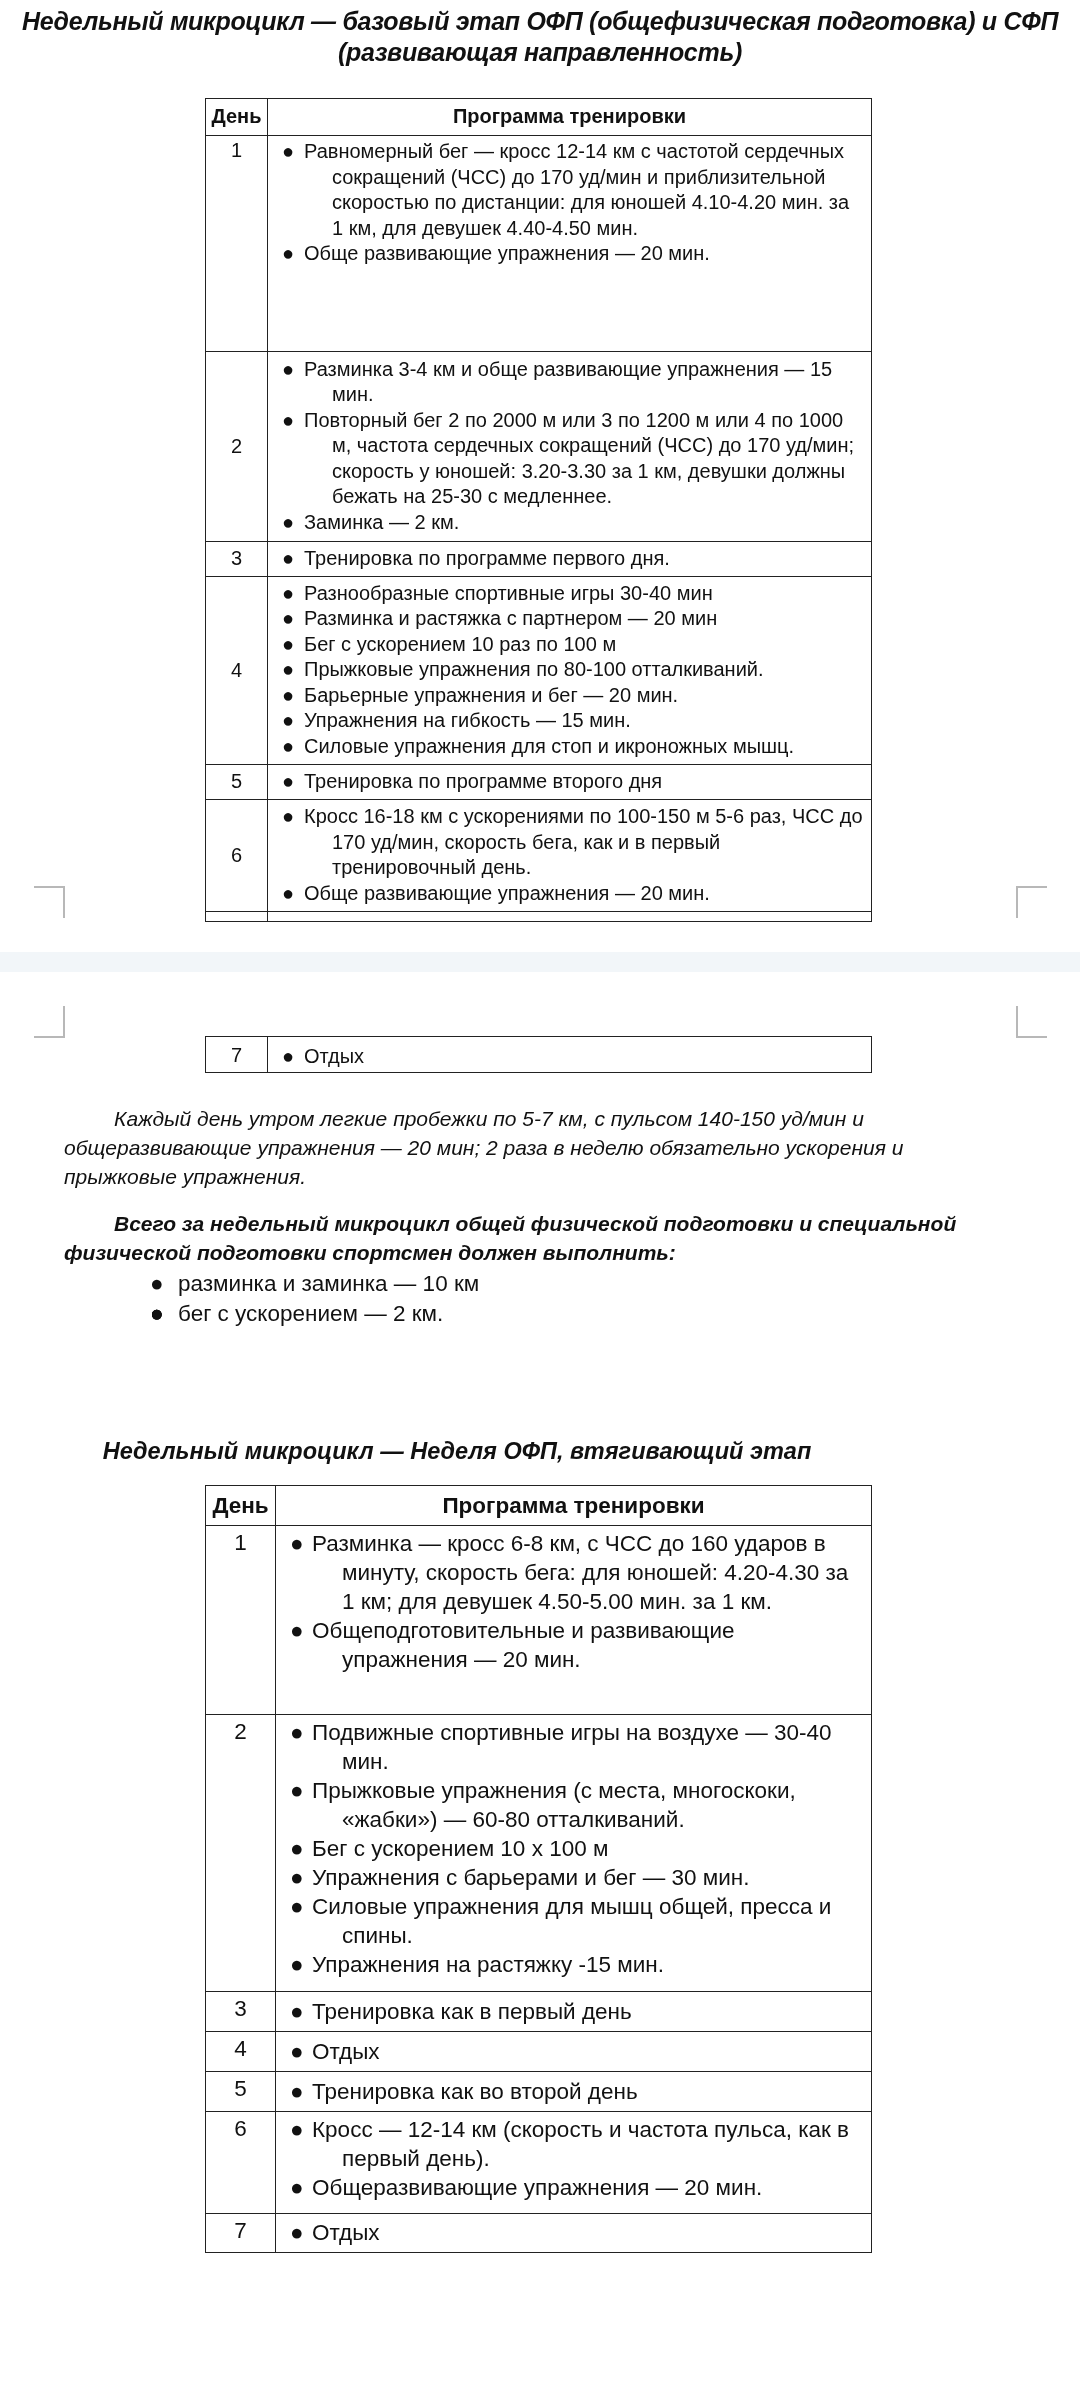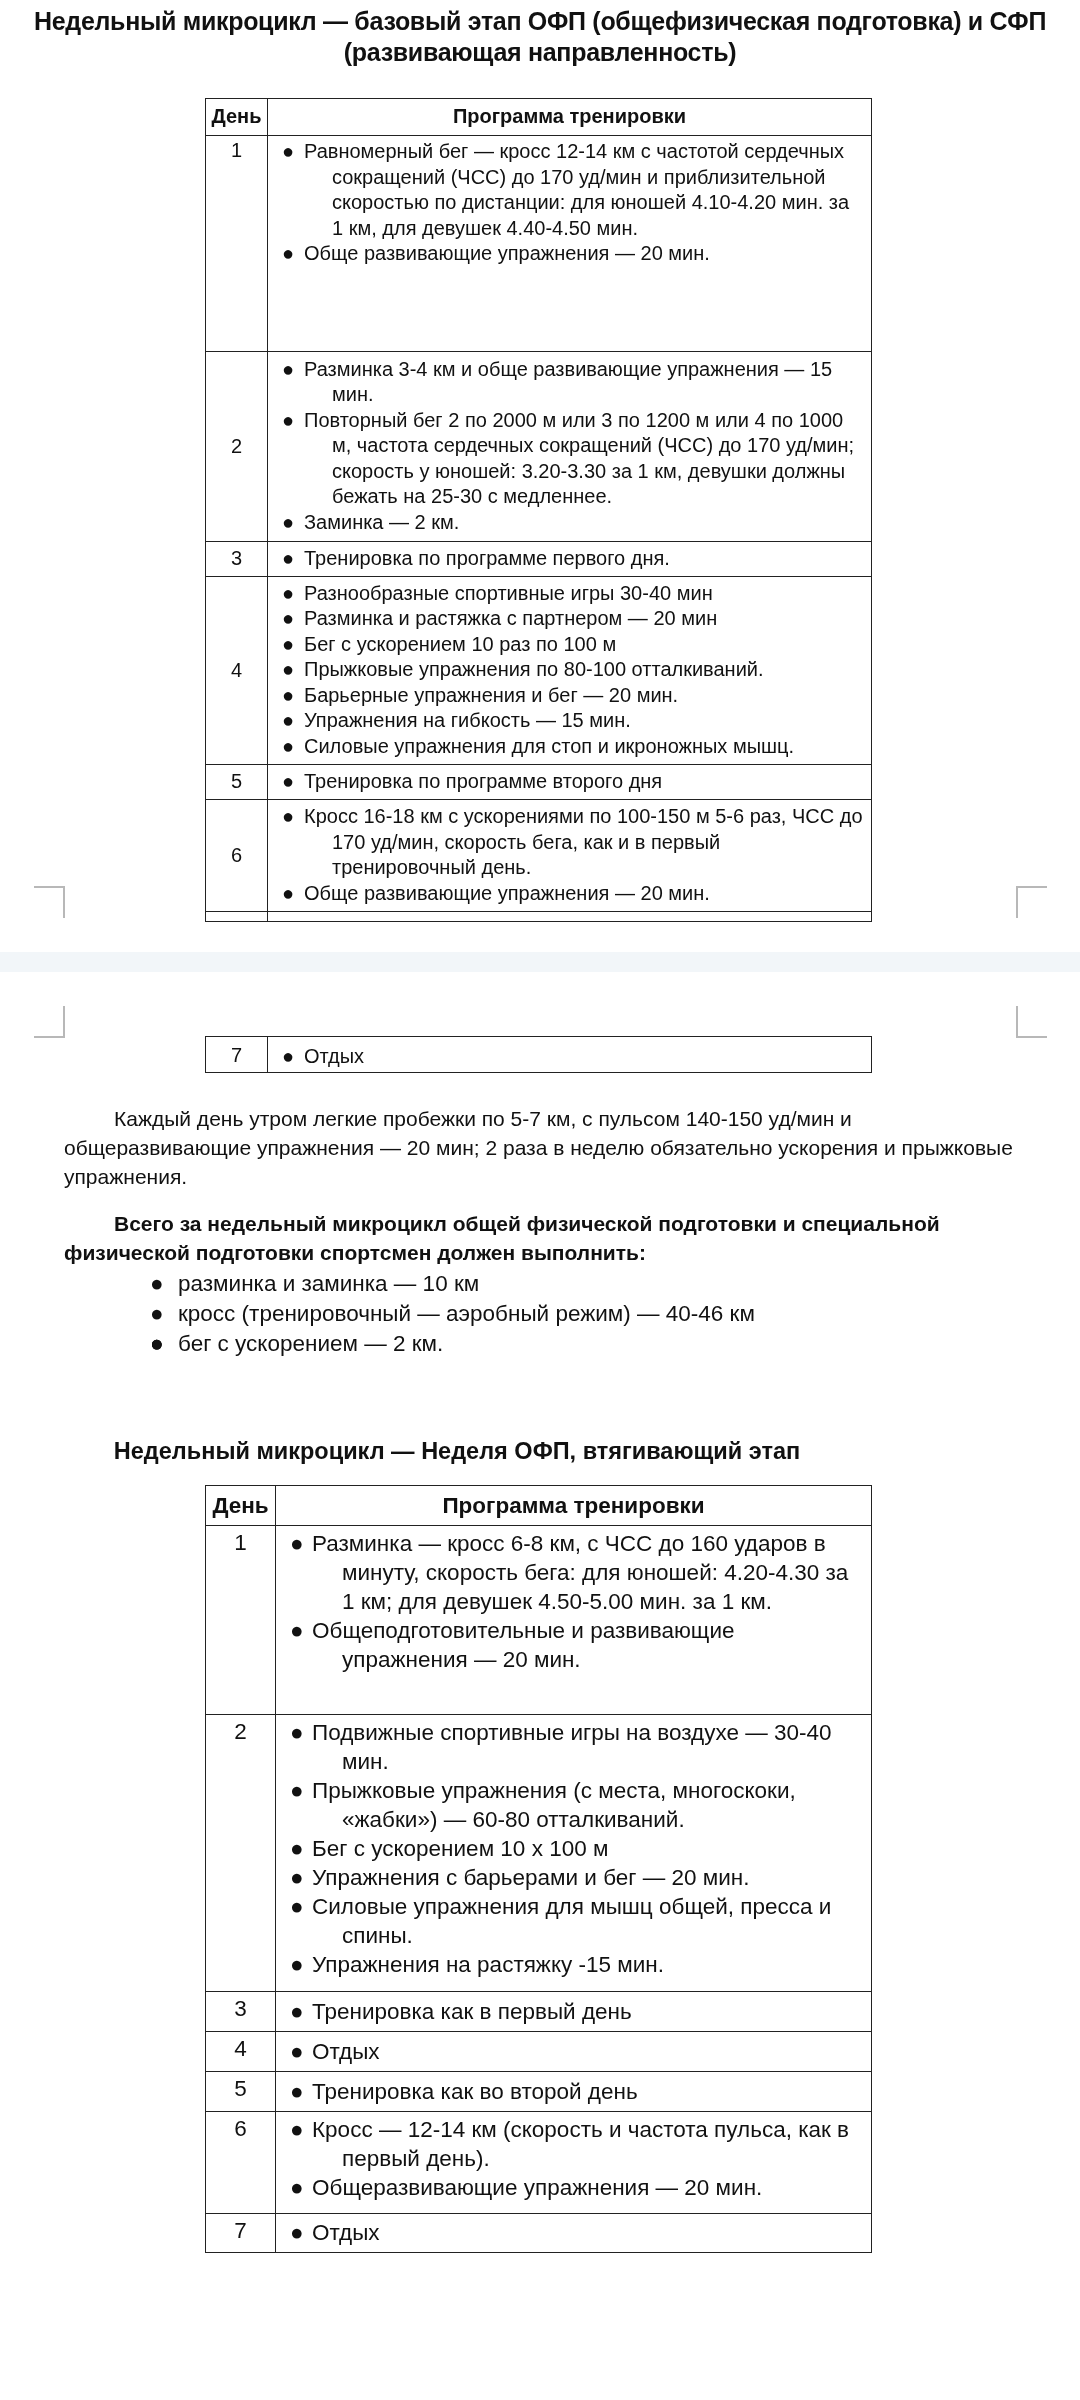--- a/index.html
+++ b/index.html
@@ -1,18 +1,18 @@
 <!DOCTYPE html>
 <html><head>
 <meta charset="utf-8">
 <style>
   html, body { margin: 0; padding: 0; background: #ffffff; }
   body { width: 1080px; height: 2400px; position: relative; overflow: hidden;
          font-family: "Liberation Sans", "DejaVu Sans", sans-serif; color: #111; }
-  .abs { position: absolute; }
+  .abs { position: absolute; font-style: italic; }
   .title1 { left: 0; width: 1080px; top: 6px; text-align: center; font-size: 25px; line-height: 31px; font-weight: bold; letter-spacing: -0.3px; }
   table.prog { position: absolute; border-collapse: collapse; table-layout: fixed; }
   table.prog td, table.prog th { border: 1.5px solid #222; vertical-align: middle; padding: 0; }
   table.prog th { font-weight: bold; text-align: center; }
   .t1 { left: 205px; top: 98px; width: 667px; font-size: 20px; line-height: 25.5px; }
   .t1 th { height: 36px; }
   .t1 .daycol { width: 62px; text-align: center; }
   .t2 { left: 205px; top: 1485px; width: 667px; font-size: 22.5px; line-height: 29px; }
   .t2 th { height: 39px; }
   .t2 .daycol { width: 70px; text-align: center; vertical-align: top; padding-top: 2px; }
@@ -189,21 +189,21 @@
   </tr>
 </tbody>
   </table>
 
 <div class="abs para" style="top:1104px;"><span class="indent"></span><span>Каждый день утром легкие пробежки по 5-7 км, с пульсом 140-150 уд/мин и общеразвивающие упражнения — 20 мин; 2 раза в неделю обязательно ускорения и прыжковые упражнения.</span></div>
 
 <div class="abs para bold" style="top:1209px;"><span class="indent"></span><span>Всего за недельный микроцикл общей физической подготовки и специальной физической подготовки спортсмен должен выполнить:</span></div>
 
 <ul class="totals">
   <li><span class="b">●</span><span>разминка и заминка — 10 км</span></li>
-  <li><span class="b">●</span><span>кросс (тренировочный — аэробный режим) — 40-46 км</span></li>
+  <li><span class="b">●</span></li>
   <li><span class="b">●</span></li>
   <li><span class="b">●</span></li>
   <li><span class="b">●</span><span>бег с ускорением — 2 км.</span></li>
 </ul>
 
 <div class="abs title2">Недельный микроцикл — Неделя ОФП, втягивающий этап</div>
 
 <table class="prog t2">
   <colgroup>
       <col style="width:70px">
@@ -240,21 +240,21 @@
         <li>
               <span class="b">●</span>
               <span class="txt">Прыжковые упражнения (с места, многоскоки, «жабки») — 60-80 отталкиваний.</span>
             </li>
         <li>
               <span class="b">●</span>
               <span class="txt">Бег с ускорением 10 х 100 м</span>
             </li>
         <li>
               <span class="b">●</span>
-              <span class="txt">Упражнения с барьерами и бег — 20 мин.</span>
+              <span class="txt">Упражнения с барьерами и бег — 30 мин.</span>
             </li>
         <li>
               <span class="b">●</span>
               <span class="txt">Силовые упражнения для мышц общей, пресса и спины.</span>
             </li>
         <li>
               <span class="b">●</span>
               <span class="txt">Упражнения на растяжку -15 мин.</span>
             </li>
       </ul>

